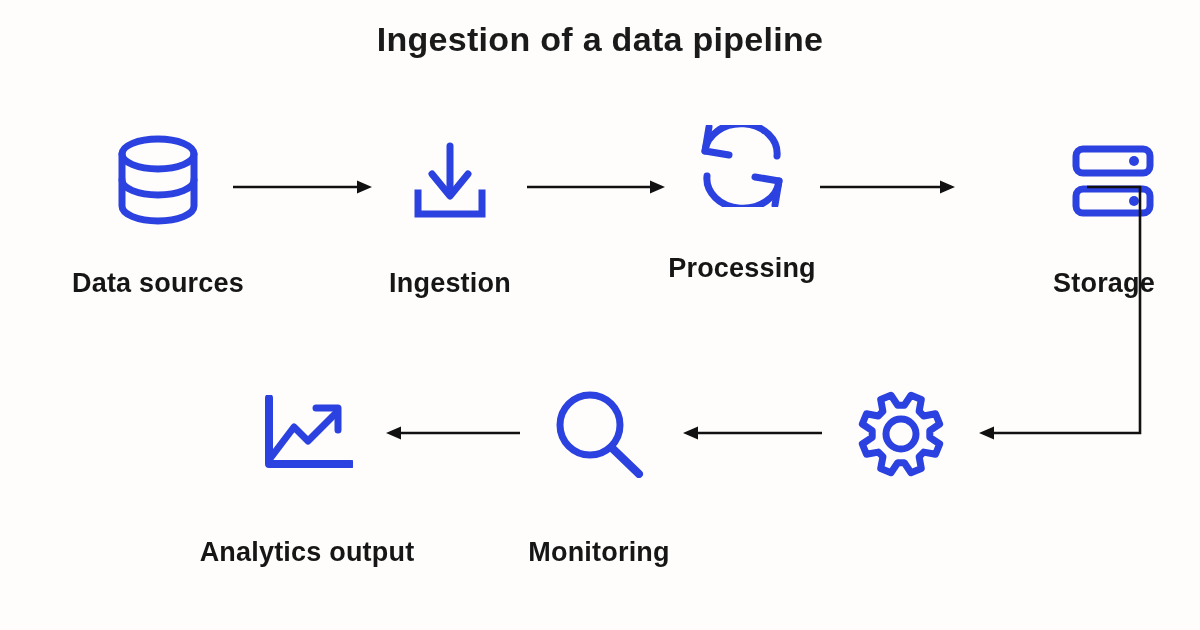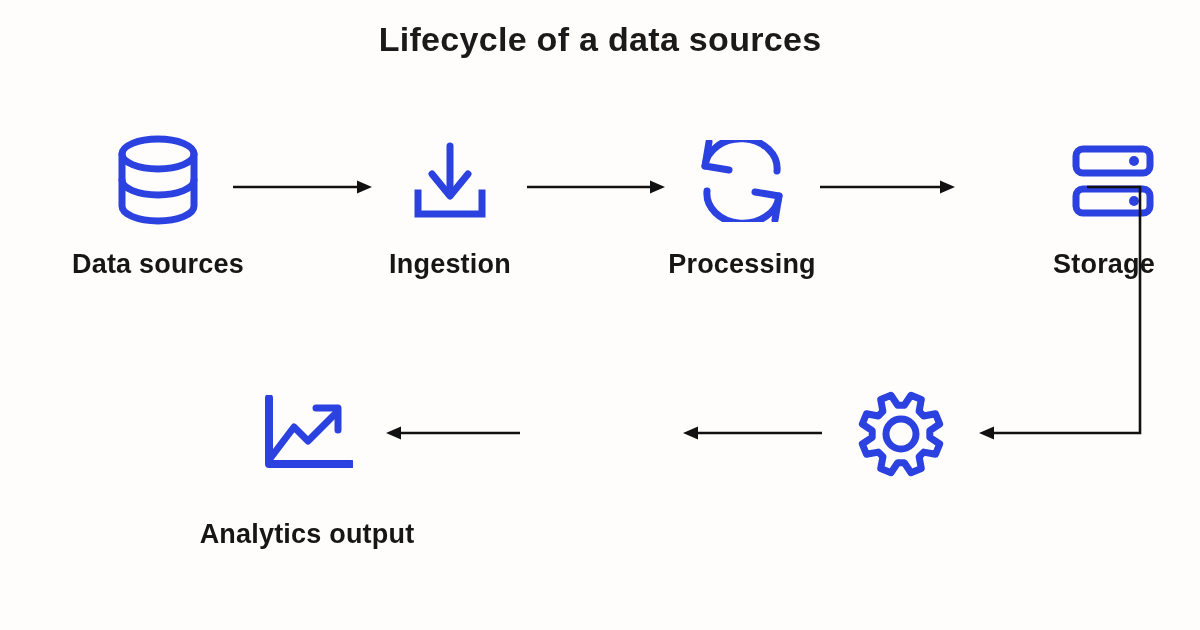--- a/index.html
+++ b/index.html
@@ -34,47 +34,47 @@
     flex-direction:column;
     align-items:center;
   }
   .stage .icon-slot{
     height:95px;
     display:flex;
     align-items:center;
     justify-content:center;
   }
   .stage .label{
-    margin-top:21px;
+    margin-top:40px;
     font-size:27px;
     font-weight:700;
     letter-spacing:.2px;
     white-space:nowrap;
   }
-  .row-bottom .label{margin-top:38px;}
+  .row-bottom .label{margin-top:56px;}
   .icon{color:var(--icon-accent);display:block;}
   .arrows{position:absolute;inset:0;pointer-events:none;}
   .arrows .shaft{stroke:var(--arrow);stroke-width:2.6;fill:none;}
   .arrows .head{fill:var(--arrow);stroke:none;}
 
   
   #stage-data-sources{left:38px;  top:133px;}
   #stage-ingestion   {left:330px; top:133px;}
-  #stage-processing  {left:622px; top:133px;}
+  #stage-processing  {left:622px; top:118px;}
   #stage-storage     {left:915px; top:133px;align-items:flex-end;}
   #stage-analytics   {left:187px; top:386px;}
   #stage-monitoring  {left:479px; top:386px;}
   #stage-orchestration{left:781px;top:386px;}
 </style>
 </head>
 <body>
 
 <div class="canvas">
 
-  <div class="title">Lifecycle of a data sources</div>
+  <div class="title">Ingestion of a data pipeline</div>
 
   <div class="stage" id="stage-data-sources">
     <div class="icon-slot">
       <svg class="icon" width="84" height="92" viewBox="0 0 84 92" fill="none" stroke="currentColor" stroke-width="7" stroke-linecap="round" stroke-linejoin="round">
         <ellipse cx="42" cy="19" rx="36" ry="15"></ellipse>
         <path d="M6 19 V71 a36 15 0 0 0 72 0 V19"></path>
         <path d="M6 45 a36 15 0 0 0 72 0"></path>
       </svg>
     </div>
     <div class="label">Data sources</div>
@@ -119,20 +119,29 @@
     <div class="icon-slot">
       <svg class="icon" width="92" height="78" viewBox="0 0 92 78" fill="none" stroke="currentColor" stroke-linecap="round" stroke-linejoin="round">
         <path d="M8 3 V69 H90" stroke-width="8"></path>
         <path d="M8 65 L33 32 L47 46 L75 18" stroke-width="7"></path>
         <path d="M55 13 H77 V35" stroke-width="7"></path>
       </svg>
     </div>
     <div class="label">Analytics output</div>
   </div>
 
+  <div class="stage row-bottom" id="stage-monitoring">
+    <div class="icon-slot">
+      <svg class="icon" width="92" height="88" viewBox="0 0 92 88" fill="none" stroke="currentColor" stroke-width="7" stroke-linecap="round">
+        <circle cx="37" cy="35" r="30"></circle>
+        <path d="M59 58 L86 84" stroke-width="8"></path>
+      </svg>
+    </div>
+    <div class="label">Monitoring</div>
+  </div>
 
   <div class="stage row-bottom" id="stage-orchestration">
     <div class="icon-slot">
       <svg class="icon" width="90" height="90" viewBox="0 0 90 90" fill="none" stroke="currentColor" stroke-width="7" stroke-linejoin="round">
         <path d="M73.8 41.7 L83.7 35.0 L79.5 24.7 L67.7 27.0
                  L63.1 22.3 L65.3 10.5 L55.0 6.3 L48.3 16.2
                  L41.7 16.2 L35.0 6.3 L24.7 10.5 L26.9 22.3
                  L22.3 27.0 L10.5 24.7 L6.3 35.0 L16.2 41.7
                  L16.2 48.3 L6.3 55.0 L10.5 65.3 L22.3 63.1
                  L27.0 67.7 L24.7 79.5 L35.0 83.7 L41.7 73.8

